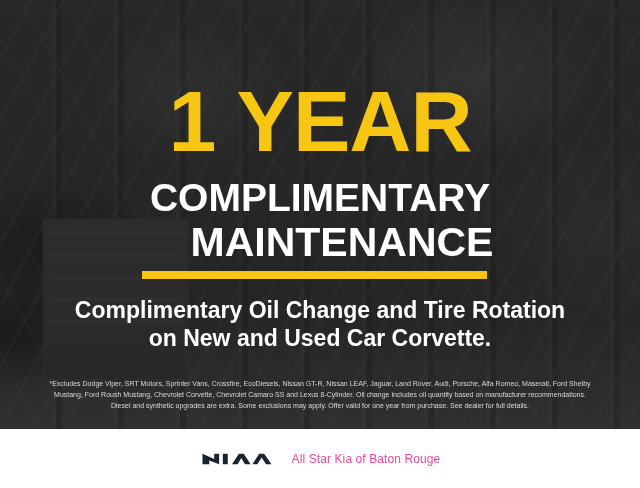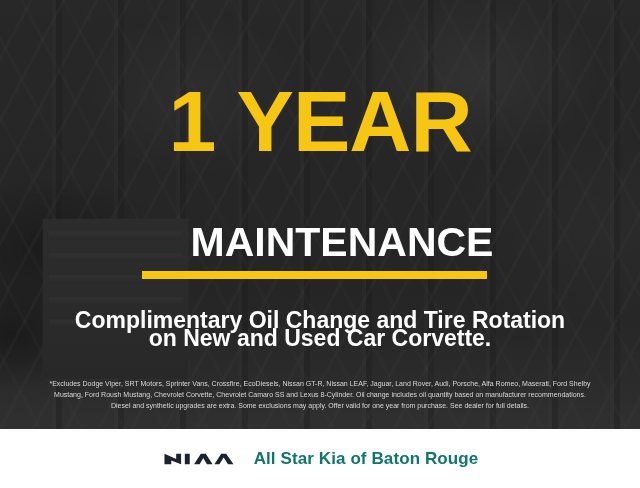--- a/index.html
+++ b/index.html
@@ -163,21 +163,21 @@
     position: absolute;
     left: 0;
     right: 0;
     text-align: center;
     color: #ffffff;
     font-size: 23px;
     line-height: 23px;
     font-weight: bold;
     white-space: nowrap;
   }
-  .sub-line.l1 { top: 309px; }
+  .sub-line.l1 { top: 299px; }
   .sub-line.l2 { top: 327px; }
 
   
   .disclaimer {
     position: absolute;
     left: 12px;
     right: 12px;
     top: 378px;
     text-align: center;
     color: #d8d8d8;
@@ -200,23 +200,23 @@
     gap: 18px;
   }
 
   .kia-logo {
     display: block;
     width: 74px;
     height: 20px;
   }
 
   .dealer-name {
-    color: #0f766e;
-    font-size: 17px;
-    font-weight: bold;
+    color: #ec4899;
+    font-size: 12px;
+    font-weight: normal;
     letter-spacing: 0.1px;
     white-space: nowrap;
   }
 </style>
 </head>
 <body>
 
 <div class="ad">
 
   <div class="hero">
@@ -230,20 +230,21 @@
       <div class="drawer d4"></div>
       <div class="drawer d5"></div>
     </div>
 
     <div class="scrim"></div>
 
     <div class="hero-content">
 
       <div class="headline-year">1 YEAR</div>
 
+      <div class="headline-comp">COMPLIMENTARY</div>
 
       <div class="headline-maint">MAINTENANCE</div>
 
       <div class="divider"></div>
 
       <div class="sub-line l1">Complimentary Oil Change and Tire Rotation</div>
 
       <div class="sub-line l2">on New and Used Car Corvette.</div>
 
       <div class="disclaimer">

